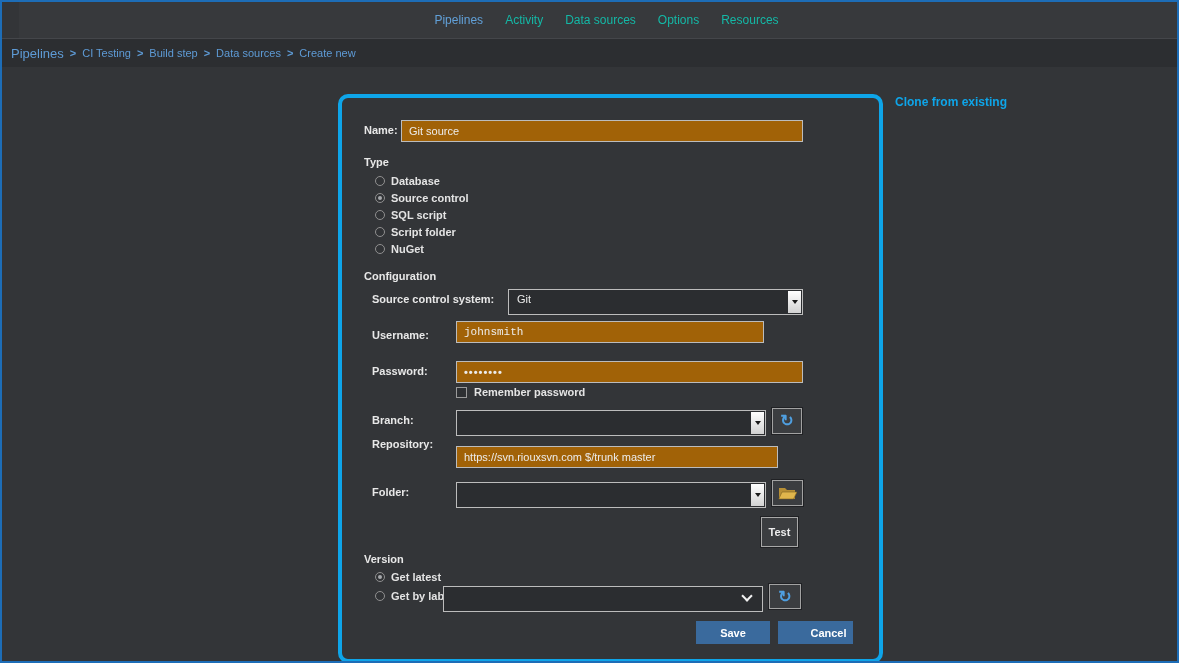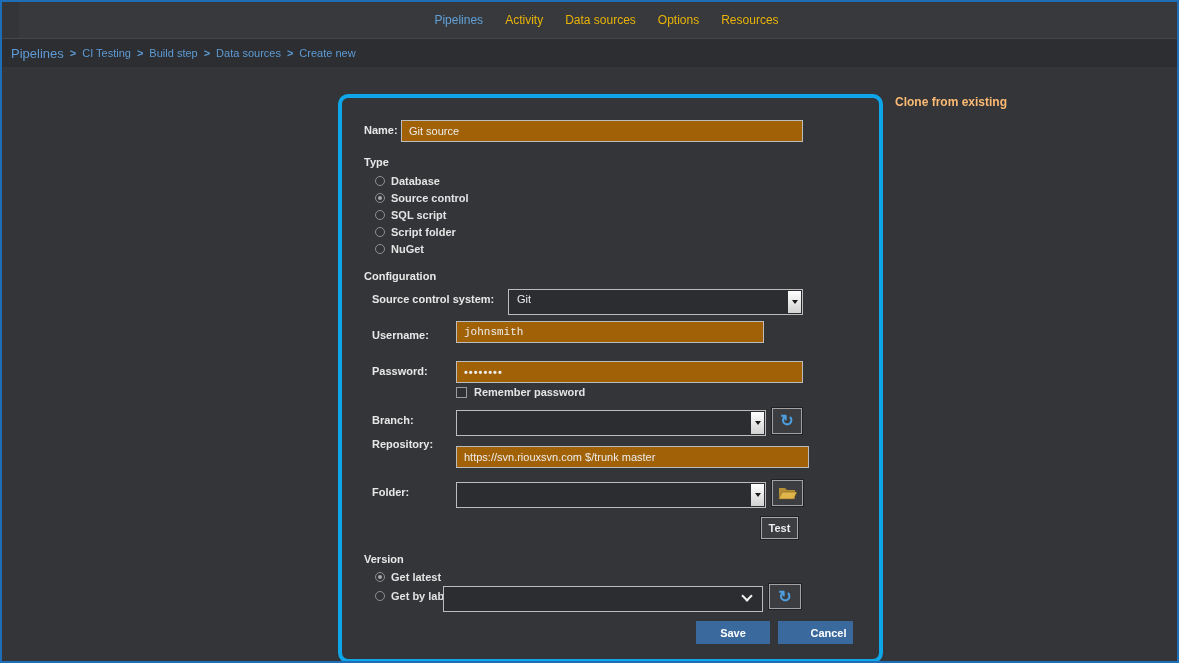--- a/index.html
+++ b/index.html
@@ -2,21 +2,21 @@
 <html><head>
 <meta charset="utf-8">
 <style>
   html,body{margin:0;padding:0;background:#1a1a1a;}
   .screen{position:relative;width:1179px;height:663px;box-sizing:border-box;
     border:2px solid #1d6db7;background:#333538;overflow:hidden;
     font-family:"Liberation Sans",sans-serif;}
   
   .topnav{position:absolute;left:0;top:0;width:100%;height:36px;background:#37393c;
     display:flex;align-items:center;justify-content:center;gap:22px;transform:translateX(17px);}
-  .nav-item{font-size:12px;color:#eab308;cursor:pointer;white-space:nowrap;}
+  .nav-item{font-size:12px;color:#14b8a6;cursor:pointer;white-space:nowrap;}
   .nav-item.active{color:#61a0d8;}
   
   .breadcrumb{position:absolute;top:36px;left:0;width:100%;height:29px;background:#2c2e31;
     border-top:1px solid #44464a;display:flex;align-items:center;padding-left:9px;box-sizing:border-box;}
   .bc-root{font-size:13px;color:#5e9bd6;cursor:pointer;}
   .bc-item{font-size:11px;color:#5e9bd6;cursor:pointer;}
   .bc-sep{font-size:11px;color:#5e9bd6;font-weight:bold;margin:0 6px;}
   
   .panel{position:absolute;left:336px;top:92px;width:537px;height:561px;
     border:4px solid #0ea5e9;border-radius:10px;background:#333538;}
@@ -40,21 +40,21 @@
   .cbx-row{position:absolute;display:flex;align-items:center;gap:7px;cursor:pointer;}
   .checkbox{width:11px;height:11px;border:1px solid #9b9b9b;background:#2e3033;box-sizing:border-box;flex:none;}
   .cbx-label{font-size:11px;font-weight:bold;color:#e4e4e4;white-space:nowrap;}
   .icon-btn{position:absolute;background:#3b3d40;border:1px solid #a2a2a2;outline:1px solid #202124;
     display:flex;align-items:center;justify-content:center;cursor:pointer;padding:0;box-sizing:border-box;}
   .refresh-glyph{color:#4f9fe0;font-size:16px;font-weight:bold;line-height:1;}
   .test-btn{position:absolute;background:#3b3d40;border:1px solid #a8a8a8;outline:1px solid #202124;
     color:#ececec;font-size:11px;font-weight:bold;font-family:inherit;cursor:pointer;box-sizing:border-box;}
   .action-btn{position:absolute;background:#3a6a9d;border:none;color:#ffffff;font-size:11px;
     font-weight:bold;font-family:inherit;cursor:pointer;box-sizing:border-box;}
-  .clone-link{position:absolute;left:893px;top:93px;font-size:12px;font-weight:bold;color:#fdba74;cursor:pointer;}
+  .clone-link{position:absolute;left:893px;top:93px;font-size:12px;font-weight:bold;color:#0ea5e9;cursor:pointer;}
 </style>
 </head>
 <body>
 
 <div class="screen">
 
   <div class="topnav">
     <span class="nav-item active">Pipelines</span>
     <span class="nav-item">Activity</span>
     <span class="nav-item">Data sources</span>
@@ -127,37 +127,37 @@
       <span class="combo-value"></span>
       <span class="combo-btn">
           <span class="combo-arrow"></span>
         </span>
     </div>
     <button class="icon-btn" style="left:430px;top:310px;width:30px;height:26px;">
       <span class="refresh-glyph">↻</span>
     </button>
 
     <span class="flabel" style="left:30px;top:340px;">Repository:</span>
-    <input class="tinput" style="left: 114px; top: 348px; width: 353px;" value="https://svn.riouxsvn.com $/trunk master">
+    <input class="tinput" style="left: 114px; top: 348px; width: 322px;" value="https://svn.riouxsvn.com $/trunk master">
 
     <span class="flabel" style="left:30px;top:388px;">Folder:</span>
     <div class="combo" style="left:114px;top:384px;width:310px;">
       <span class="combo-value"></span>
       <span class="combo-btn">
           <span class="combo-arrow"></span>
         </span>
     </div>
     <button class="icon-btn" style="left:430px;top:382px;width:31px;height:26px;">
       <svg width="19" height="14" viewBox="0 0 19 14">
         <path d="M1 2 h6 l2 2 h8 v9 H1 z" fill="#b78f35"></path>
         <path d="M4 6 h15 l-3.5 7 H0.8 z" fill="#e0b64c" stroke="#7d621e" stroke-width="0.6"></path>
       </svg>
     </button>
 
-    <button class="test-btn" style="left:419px;top:419px;width:37px;height:22px;">Test</button>
+    <button class="test-btn" style="left:419px;top:419px;width:37px;height:30px;">Test</button>
 
     <span class="stitle" style="left:22px;top:455px;">Version</span>
     <div class="radio-row" style="left:33px;top:473px;">
       <span class="radio sel"></span>
       <span class="radio-label">Get latest</span>
     </div>
     <div class="radio-row" style="left:33px;top:492px;">
       <span class="radio"></span>
       <span class="radio-label">Get by label</span>
     </div>

